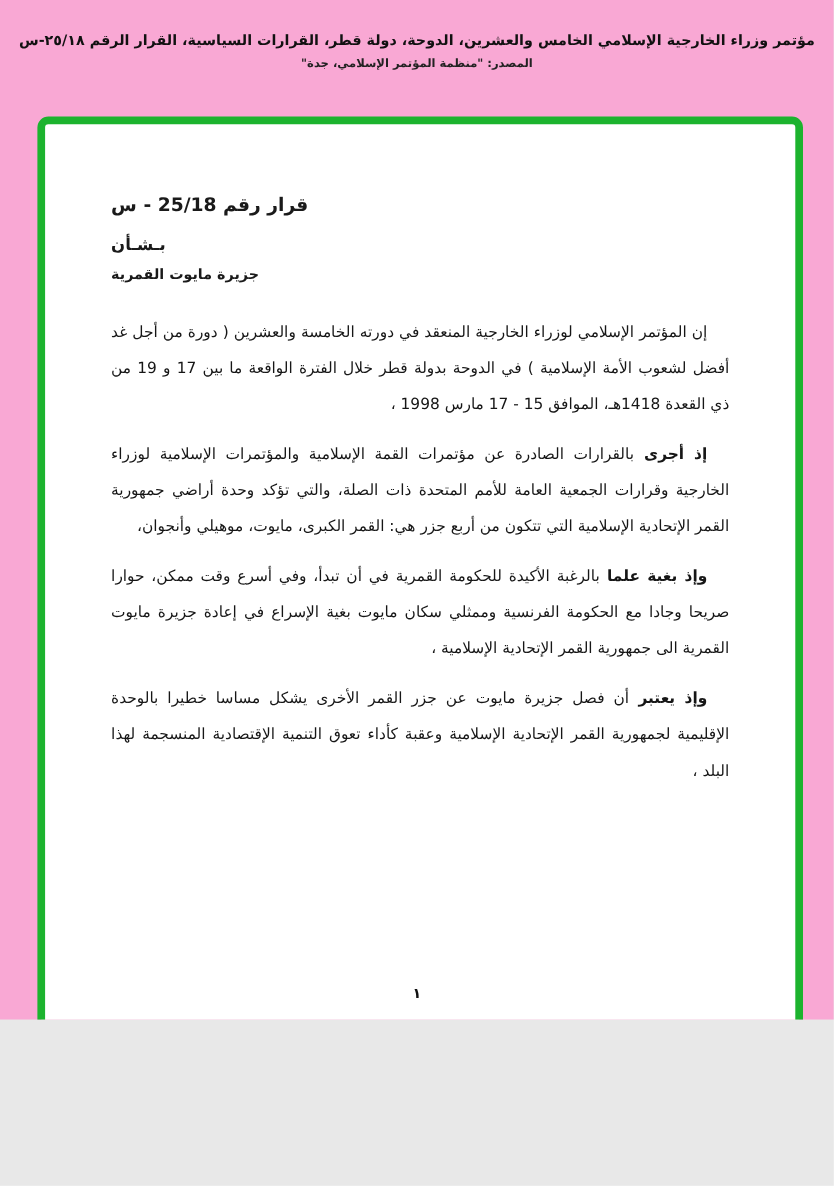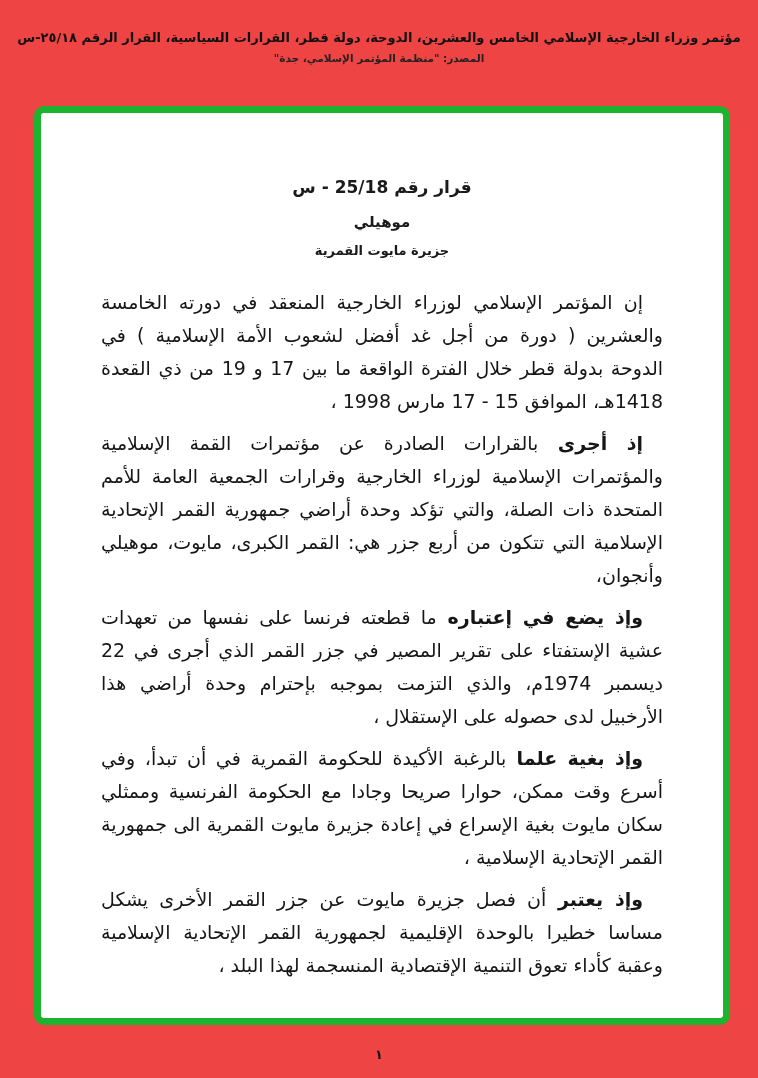--- a/index.html
+++ b/index.html
@@ -1,22 +1,22 @@
 <!DOCTYPE html>
 <html lang="ar"><head>
 <meta charset="utf-8">
 <style>
   * { margin: 0; padding: 0; box-sizing: border-box; }
   html, body { background: #e8e8e8; }
   .page {
     position: relative;
     width: 758px;
-    height: 1078px;
+    height: 927px;
     margin: 0 auto;
-    background: #ef4444;
+    background: #f9a8d4;
     font-family: "DejaVu Sans", sans-serif;
     color: #1a1a1a;
     overflow: hidden;
   }
   .scan-header {
     position: absolute;
     top: 30px;
     left: 0;
     width: 100%;
     text-align: center;
@@ -44,44 +44,44 @@
     border-radius: 10px;
     background: #ffffff;
   }
   .doc-content {
     position: absolute;
     inset: 0;
     padding: 64px 60px 0 60px;
     direction: rtl;
   }
   .title-block {
-    text-align: center;
+    text-align: left;
     margin-bottom: 28px;
   }
   .title-line1 {
     font-size: 17px;
     font-weight: bold;
     margin-bottom: 16px;
   }
   .title-line2 {
     font-size: 15px;
     font-weight: bold;
     margin-bottom: 12px;
   }
   .title-line3 {
     font-size: 13px;
     font-weight: bold;
   }
   .body-paragraphs p {
     direction: rtl;
     text-align: justify;
     text-indent: 20px;
-    font-size: 19px;
+    font-size: 14px;
     line-height: 33px;
-    margin: 0 0 9px 0;
+    margin: 12px 0 9px 0;
     color: #161616;
   }
   .body-paragraphs p b {
     font-weight: bold;
   }
   .page-footer {
     position: absolute;
     bottom: 16px;
     left: 0;
     width: 100%;
@@ -99,29 +99,28 @@
   <div class="scan-header">
     <div class="line1" dir="rtl" lang="ar">مؤتمر وزراء الخارجية الإسلامي الخامس والعشرين، الدوحة، دولة قطر، القرارات السياسية، القرار الرقم ٢٥/١٨-س</div>
     <div class="line2" dir="rtl" lang="ar">المصدر:  "منظمة المؤتمر الإسلامي، جدة"</div>
   </div>
 
   <div class="frame">
     <div class="doc-content">
 
       <div class="title-block">
         <div class="title-line1" dir="rtl" lang="ar">قرار رقم 25/18 - س</div>
-        <div class="title-line2" dir="rtl" lang="ar">موهيلي</div>
+        <div class="title-line2" dir="rtl" lang="ar">بـشـأن</div>
         <div class="title-line3" dir="rtl" lang="ar">جزيرة مايوت القمرية</div>
       </div>
 
       <div class="body-paragraphs">
 
       <p lang="ar"><span>إن المؤتمر الإسلامي لوزراء الخارجية المنعقد في دورته الخامسة والعشرين ( دورة من أجل غد أفضل لشعوب الأمة الإسلامية ) في الدوحة بدولة قطر خلال الفترة الواقعة ما بين 17 و 19 من ذي القعدة 1418هـ، الموافق 15 - 17 مارس 1998 ،</span></p>
           <p lang="ar"><b>إذ أجرى </b><span>بالقرارات الصادرة عن مؤتمرات القمة الإسلامية والمؤتمرات الإسلامية لوزراء الخارجية وقرارات الجمعية العامة للأمم المتحدة ذات الصلة، والتي تؤكد وحدة أراضي جمهورية القمر الإتحادية الإسلامية التي تتكون من أربع جزر هي: القمر الكبرى، مايوت، موهيلي وأنجوان،</span></p>
-          <p lang="ar"><b>وإذ يضع في إعتباره </b><span>ما قطعته فرنسا على نفسها من تعهدات عشية الإستفتاء على تقرير المصير في جزر القمر الذي أجرى في 22 ديسمبر 1974م، والذي التزمت بموجبه بإحترام وحدة أراضي هذا الأرخبيل لدى حصوله على الإستقلال ،</span></p>
           <p lang="ar"><b>وإذ بغية علما </b><span>بالرغبة الأكيدة للحكومة القمرية في أن تبدأ، وفي أسرع وقت ممكن، حوارا صريحا وجادا مع الحكومة الفرنسية وممثلي سكان مايوت بغية الإسراع في إعادة جزيرة مايوت القمرية الى جمهورية القمر الإتحادية الإسلامية ،</span></p>
           <p lang="ar"><b>وإذ يعتبر </b><span>أن فصل جزيرة مايوت عن جزر القمر الأخرى يشكل مساسا خطيرا بالوحدة الإقليمية لجمهورية القمر الإتحادية الإسلامية وعقبة كأداء تعوق التنمية الإقتصادية المنسجمة لهذا البلد ،</span></p>
         </div>
 
     </div>
   </div>
 
   <div class="page-footer">١</div>
 
 </div>

